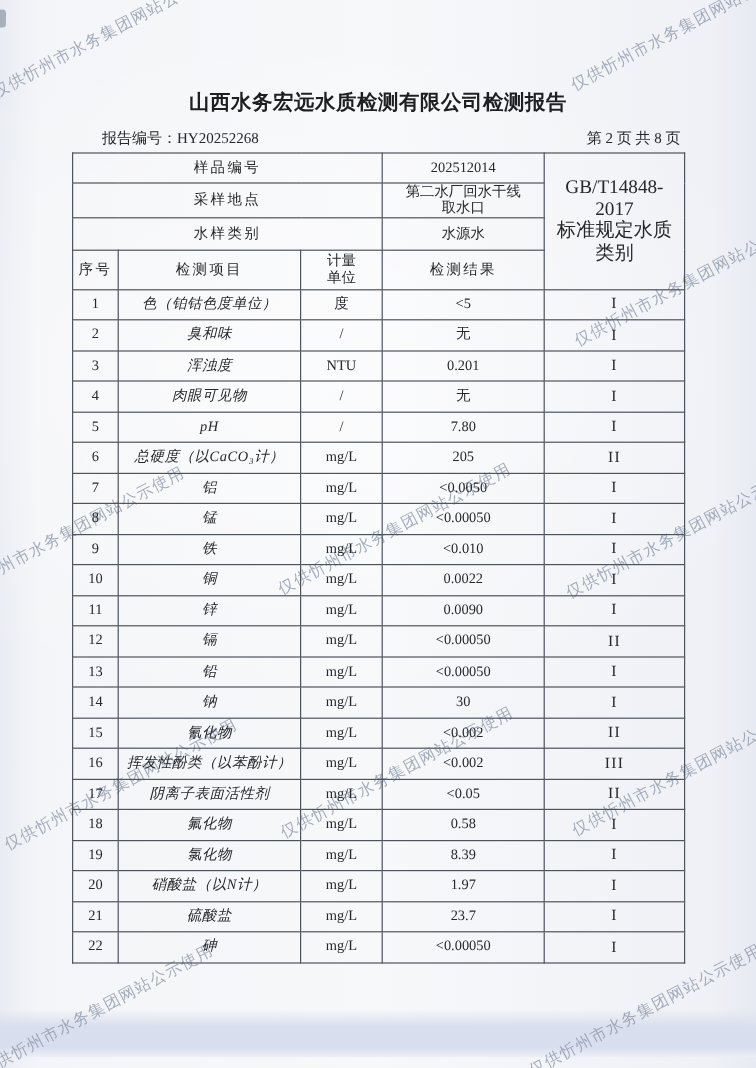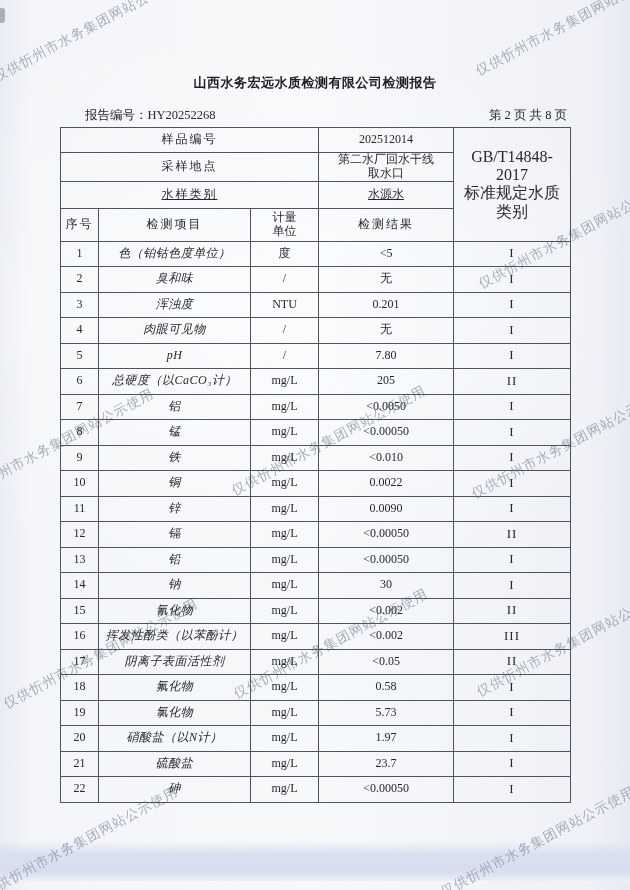--- a/index.html
+++ b/index.html
@@ -30,38 +30,38 @@
     position:absolute;white-space:nowrap;pointer-events:none;
     font-family:"Liberation Sans","DejaVu Sans",sans-serif;
     font-size:13.5px;letter-spacing:1px;color:#8e99ab;opacity:.78;
     transform:translate(-50%,-50%) rotate(-28deg);
     transform-origin:center center;
   }
   
   .title{
     position:absolute;left:0;top:74px;width:630px;text-align:center;
     font-family:"Liberation Sans","DejaVu Sans",sans-serif;
-    font-weight:bold;font-size:13px;letter-spacing:.5px;color:#1d1f22;
+    font-weight:bold;font-size:17px;letter-spacing:.5px;color:#1d1f22;
   }
   .meta{
     position:absolute;left:85px;right:63px;top:107px;height:18px;
     font-size:12.5px;display:flex;justify-content:space-between;align-items:baseline;
     color:#26282c;
   }
   
   table.report{
     position:absolute;left:60px;top:127px;width:510px;
     border-collapse:collapse;table-layout:fixed;
     font-size:12px;color:#26282c;border-radius:15px;
   }
   table.report td{
     border:1px solid #4e545c;padding:0 4px;vertical-align:middle;
     text-align:center;line-height:1.15;overflow:hidden;
   }
-  tr.r-info1{height:25px;} tr.r-info2{height:21px;} tr.r-info3{height:27px;text-decoration:underline;}
+  tr.r-info1{height:25px;} tr.r-info2{height:21px;} tr.r-info3{height:27px;}
   tr.r-head{height:33px;} tr.r-data{height:25.5px;}
   td.lab{letter-spacing:2px;}
   td.item{text-align:left;padding-left:9px;letter-spacing:.5px;font-style:italic;}
   td.std{font-size:16px;line-height:1.5;}
   td.grade{font-size:13px;letter-spacing:1px;}
   .two-line span{display:block;}
 </style>
 </head>
 <body>
 
@@ -255,21 +255,21 @@
       <td>18</td>
       <td class="item">氟化物</td>
       <td>mg/L</td>
       <td>0.58</td>
       <td class="grade">I</td>
     </tr>
         <tr class="r-data">
       <td>19</td>
       <td class="item">氯化物</td>
       <td>mg/L</td>
-      <td>5.73</td>
+      <td>8.39</td>
       <td class="grade">I</td>
     </tr>
         <tr class="r-data">
       <td>20</td>
       <td class="item">硝酸盐（以N计）</td>
       <td>mg/L</td>
       <td>1.97</td>
       <td class="grade">I</td>
     </tr>
         <tr class="r-data">

